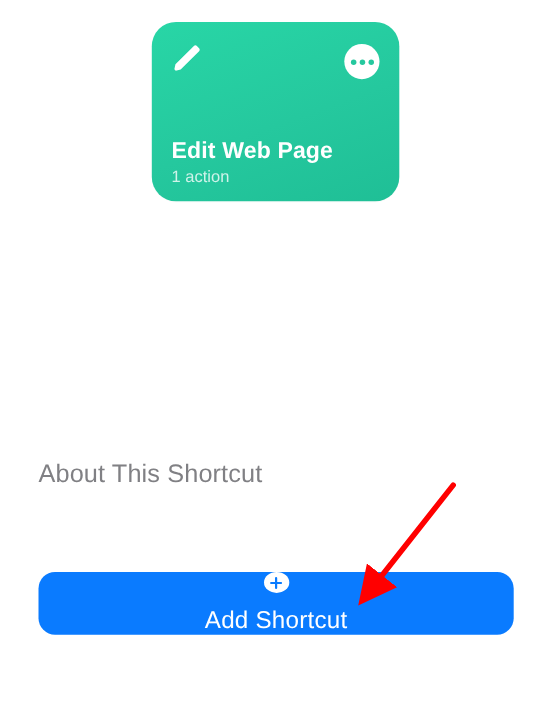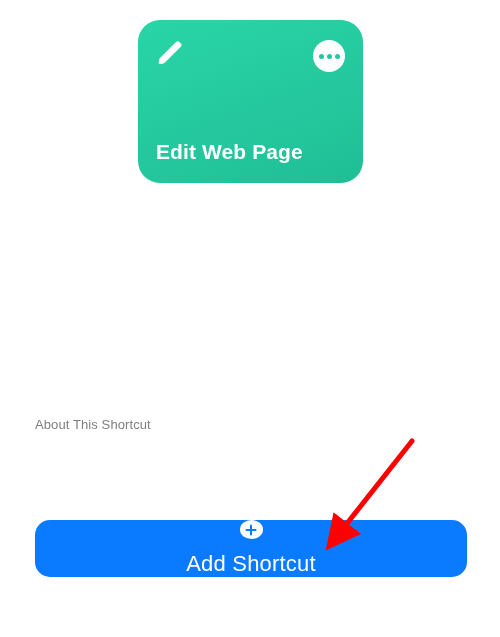--- a/index.html
+++ b/index.html
@@ -21,32 +21,32 @@
   }
   .tile-row { display: flex; align-items: flex-start; justify-content: space-between; }
   .tile-icon svg { display: block; }
   .more-btn {
     width: 32px; height: 32px; border-radius: 50%;
     background: #ffffff;
     display: flex; align-items: center; justify-content: center;
     margin-top: 2px;
   }
   .more-dot { width: 5px; height: 5px; border-radius: 50%; background: #25c89e; margin: 0 1.5px; }
-  .tile-title { font-size: 21px; font-weight: 600; color: #fff; margin-top: 68px; letter-spacing: 0.1px; }
+  .tile-title { font-size: 21px; font-weight: 600; color: #fff; margin-top: 54px; letter-spacing: 0.1px; }
   .tile-sub { font-size: 15px; color: rgba(255,255,255,0.78); margin-top: 2px; }
 
   
   .about {
     position: absolute;
     top: 417px;
     left: 35px;
     right: 35px;
   }
   .about-heading {
-    font-size: 13px; font-weight: 400; color: #808084; letter-spacing: 0.1px;
+    font-size: 23px; font-weight: 400; color: #808084; letter-spacing: 0.1px;
   }
   .about-row {
     display: flex; align-items: center; margin-top: 20px; gap: 18px;
   }
   .share-chip {
     width: 37px; height: 37px; border-radius: 8px; background: #0a7bff;
     display: flex; align-items: center; justify-content: center;
     margin-left: 5px;
   }
   .share-chip svg { display: block; }
@@ -93,20 +93,21 @@
           <path d="M3 21l3.6-.8L20 6.8c.6-.6.6-1.6 0-2.2l-1.6-1.6c-.6-.6-1.6-.6-2.2 0L2.8 16.4 2 20l1 1z" fill="#ffffff"></path>
         </svg>
       </span>
       <span class="more-btn">
         <span class="more-dot"></span>
           <span class="more-dot"></span>
           <span class="more-dot"></span>
       </span>
     </div>
     <div class="tile-title">Edit Web Page</div>
+    <div class="tile-sub">1 action</div>
   </div>
 
   <div class="about">
     <div class="about-heading">About This Shortcut</div>
   </div>
 
   <div class="add-btn">
     <span class="plus-circ">
       <svg width="14" height="14" viewBox="0 0 14 14">
         <rect x="6" y="1.5" width="2" height="11" rx="1" fill="#0a7bff"></rect>

